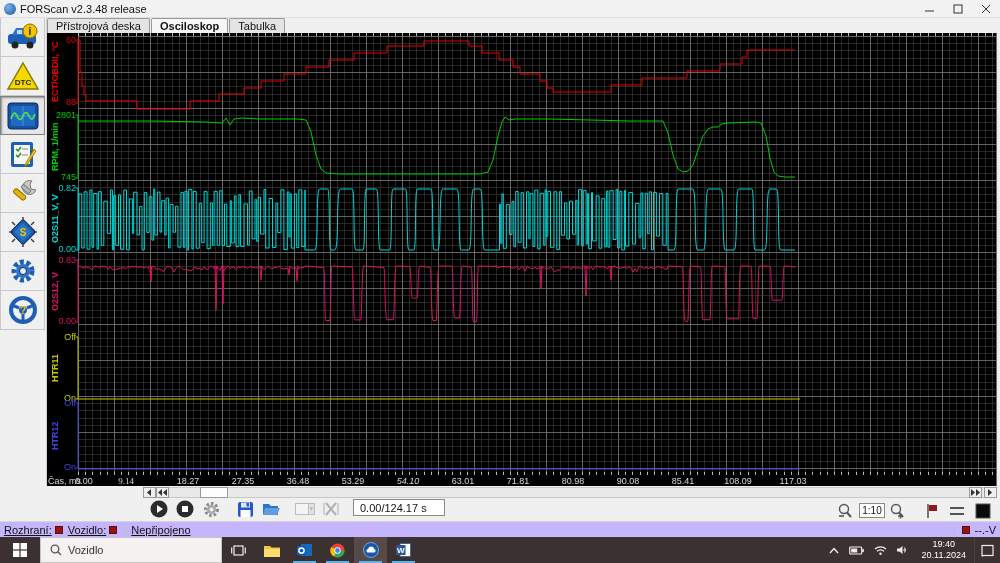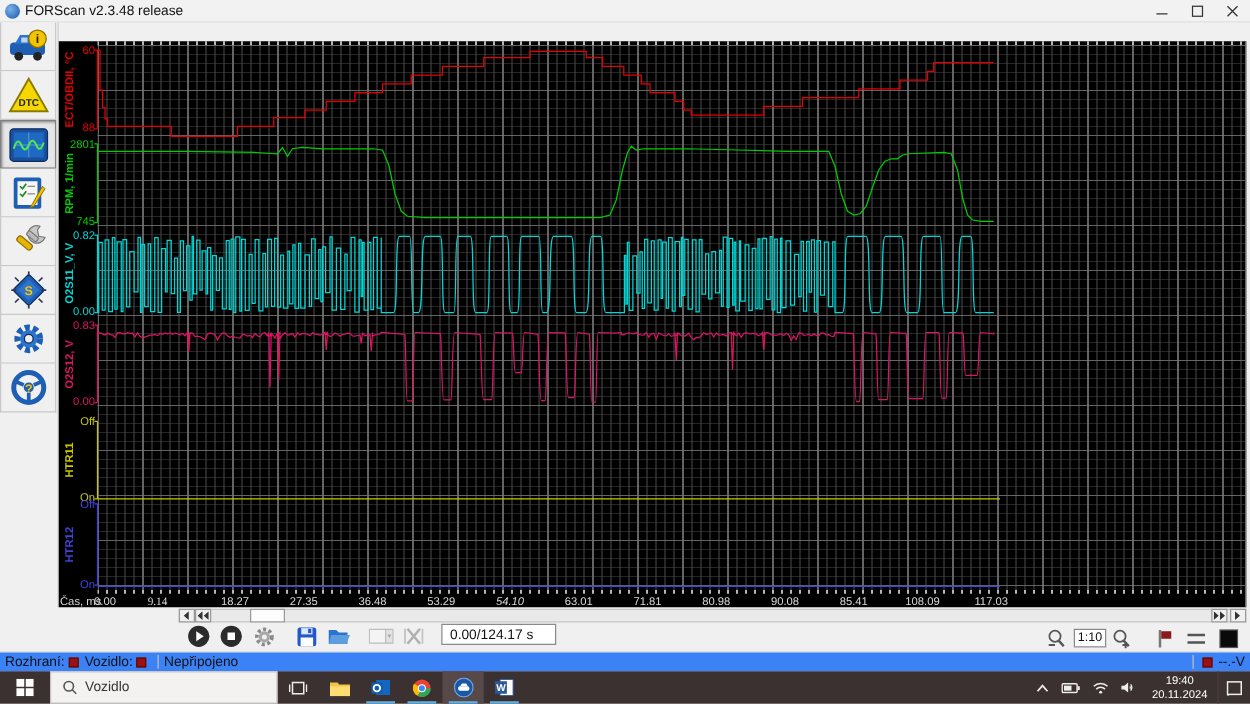--- a/index.html
+++ b/index.html
@@ -55,21 +55,21 @@
 
   
   #toolbar { position:absolute; left:0; top:499px; width:1000px; height:23px; background:#f0f0f0; border-bottom:1px solid #d6d6d6; display:flex; align-items:flex-start; }
   .tbtn { width:24px; height:20px; margin-right:2px; display:flex; align-items:center; justify-content:center; border:1px solid transparent; border-radius:2px; }
   .tspacer { width:8px; }
   #time-box { width:92px; height:17px; background:#fff; border:1px solid #8a8a8a; font-size:11px; color:#111; display:flex; align-items:center; padding-left:6px; }
   #scale-box { width:26px; height:15px; background:#fff; border:1px solid #8a8a8a; font-size:10px; color:#111; display:flex; align-items:center; justify-content:center; }
   #toolbar-right { position:absolute; right:3px; top:1px; height:21px; display:flex; align-items:center; }
 
   
-  #statusbar { position:absolute; left:0; top:522px; width:1000px; height:15px; background:#3b82f6; display:flex; align-items:center; font-size:11px; color:#111; }
+  #statusbar { position:absolute; left:0; top:522px; width:1000px; height:15px; background:#c4b5fd; display:flex; align-items:center; font-size:11px; color:#111;text-decoration:underline; }
   .st-sq { display:inline-block; width:8px; height:8px; background:#9b1111; border:1px solid #5c0a0a; margin:0 5px 0 3px; }
   .st-sep { width:1px; height:11px; background:#bdbdbd; margin:0 4px; }
   #status-right { position:absolute; right:4px; display:flex; align-items:center; }
 
   
   #taskbar { position:absolute; left:0; top:537px; width:1000px; height:26px; background:#3c3131; display:flex; align-items:stretch; }
   #start-btn { width:40px; display:flex; align-items:center; justify-content:center; }
   #tb-search { width:182px; background:#f3f2f1; border:1px solid #c9c7c5; display:flex; align-items:center; font-size:11px; color:#333; }
   #tb-search svg { margin:0 6px 0 9px; }
   .tb-app { width:33px; display:flex; align-items:center; justify-content:center; position:relative; }
@@ -100,20 +100,25 @@
           </svg>
         </div>
       <div class="winbtn">
           <svg width="10" height="10">
             <path d="M1,1 L9,9 M9,1 L1,9" stroke="#333" stroke-width="1"></path>
           </svg>
         </div>
     </div>
   </div>
 
+  <div id="tabbar">
+    <div class="tab">Přístrojová deska</div>
+    <div class="tab active">Osciloskop</div>
+    <div class="tab">Tabulka</div>
+  </div>
 
   <div id="sidebar">
     <div class="side-btn">
       <svg width="34" height="30">
         <rect x="2" y="12" width="28" height="10" rx="3" fill="#1e5fb4"></rect>
         <path d="M6,13 L10,6 L24,6 L28,13 Z" fill="#2d74cc"></path>
         <rect x="11" y="8" width="5" height="4" fill="#bcd6f2"></rect>
           <rect x="18" y="8" width="5" height="4" fill="#bcd6f2"></rect>
         <circle cx="9" cy="23" r="3.5" fill="#222"></circle>
           <circle cx="24" cy="23" r="3.5" fill="#222"></circle>

